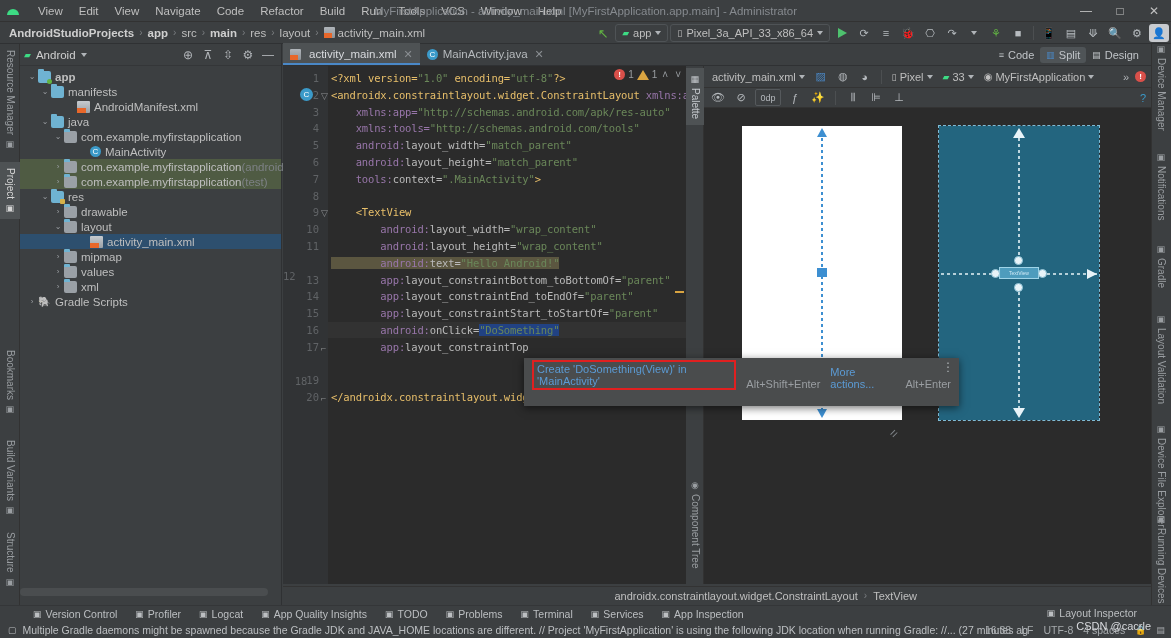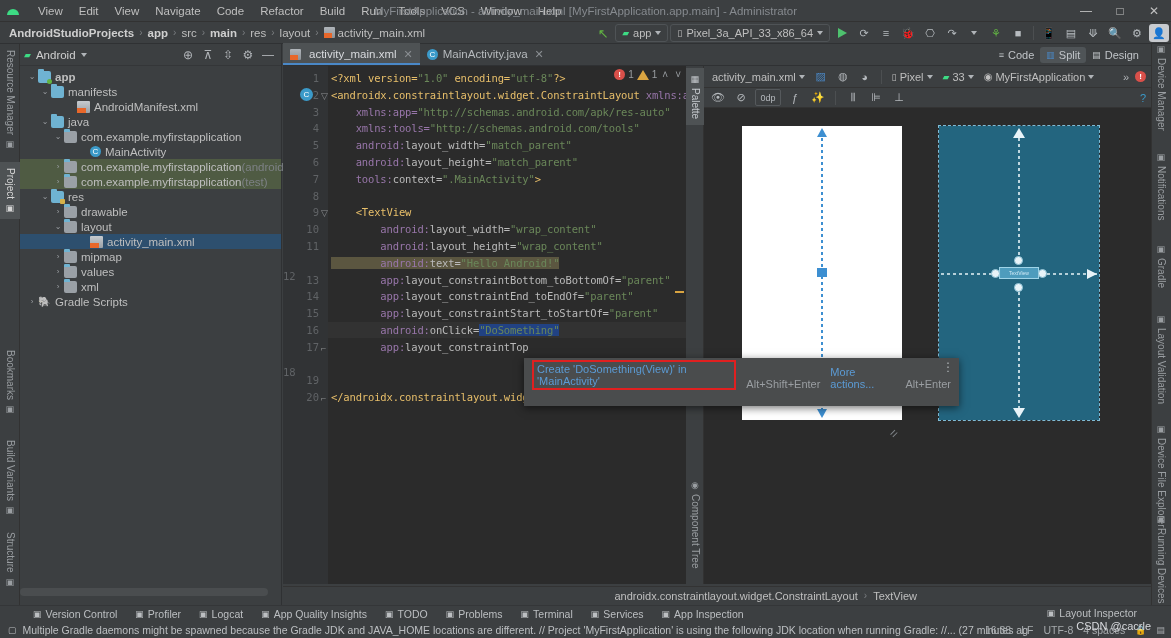--- a/index.html
+++ b/index.html
@@ -522,21 +522,21 @@
         <div class="cl" style="top: 207.6px; left: 48px;"><span class="t-ns">        app:</span><span class="t-attr">layout_constraintBottom_toBottomOf=</span><span class="t-str">"parent"</span></div>
         <div class="ln" style="top: 224.4px; left: 0px; width: 36px; text-align: right;">14</div>
         <div class="cl" style="top: 224.4px; left: 48px;"><span class="t-ns">        app:</span><span class="t-attr">layout_constraintEnd_toEndOf=</span><span class="t-str">"parent"</span></div>
         <div class="ln" style="top: 241.2px; left: 0px; width: 36px; text-align: right;">15</div>
         <div class="cl" style="top: 241.2px; left: 48px;"><span class="t-ns">        app:</span><span class="t-attr">layout_constraintStart_toStartOf=</span><span class="t-str">"parent"</span></div>
         <div class="ln" style="top: 258px; left: 0px; width: 36px; text-align: right;">16</div>
         <div class="hl-line" style="top: 256px; left: 45px;"></div>
         <div class="cl" style="top: 258px; left: 48px;"><span class="t-ns">        android:</span><span class="t-attr">onClick=</span><span class="t-str hl-sel">"DoSomething"</span></div>
         <div class="ln" style="top: 274.8px; left: 0px; width: 36px; text-align: right;">17</div>
         <div class="cl" style="top: 274.8px; left: 48px;"><span class="t-ns">        app:</span><span class="t-attr">layout_constraintTop</span></div>
-        <div class="ln" style="top: 300px; left: 0px; width: 36px; text-align: left;">18</div>
+        <div class="ln" style="top: 309px; left: 0px; width: 36px; text-align: center;">18</div>
         <div class="cl" style="top: 291.6px; left: 48px;"></div>
         <div class="ln" style="top: 308.4px; left: 0px; width: 36px; text-align: right;">19</div>
         <div class="cl" style="top: 308.4px; left: 48px;"></div>
         <div class="ln" style="top: 325.2px; left: 0px; width: 36px; text-align: right;">20</div>
         <div class="cl" style="top: 325.2px; left: 48px;"><span class="t-tag">&lt;/androidx.constraintlayout.widget.ConstraintLayout&gt;</span></div>
         <div class="fold" style="top: 24.8px; left: 38px;">▽</div>
         <div class="fold" style="top: 142.4px; left: 38px;">▽</div>
         <div class="fold" style="top: 276.8px; left: 38px;">⌐</div>
         <div class="fold" style="top: 327.2px; left: 38px;">⌐</div>
         <div class="bookmark-c" style="top: 21.8px; left: 17px;">C</div>

